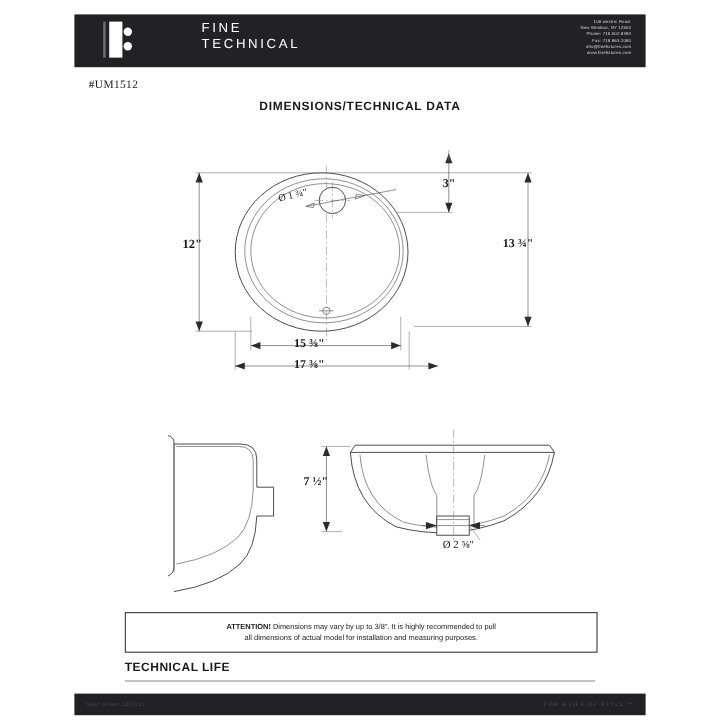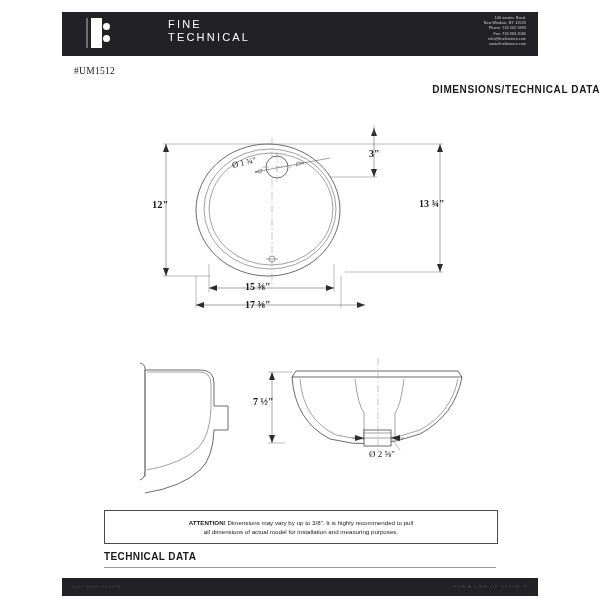--- a/index.html
+++ b/index.html
@@ -27,21 +27,21 @@
   .logo-text span{display:block;}
   .contact{
     position:absolute;right:12px;top:4px;width:110px;text-align:right;
     color:#d8d8d8;font-size:3.6px;line-height:5.2px;letter-spacing:.15px;
   }
   .contact span{display:block;white-space:nowrap;}
 
   
   .model-no{position:absolute;left:74px;top:66px;font-size:9.5px;font-weight:normal;
     font-family:"Liberation Serif", serif;letter-spacing:.3px;}
-  .doc-title{position:absolute;left:0;top:84px;width:600px;text-align:right;
+  .doc-title{position:absolute;left:0;top:84px;width:600px;text-align:center;
     font-size:10px;font-weight:bold;letter-spacing:.6px;}
 
   
   .draw{position:absolute;left:0;top:0;width:600px;height:600px;pointer-events:none;}
 
   
   .dim{position:absolute;font-family:"Liberation Serif", serif;font-size:9.5px;
     color:#1a1a1a;white-space:nowrap;}
   .dim-12{left:152px;top:199px;font-size:10.5px;font-weight:bold;}
   .dim-1375{left:419px;top:198px;font-size:10px;font-weight:bold;}
@@ -209,21 +209,21 @@
   <div class="dim dim-75">7 ½"</div>
   <div class="dim dim-258">Ø  2 ⅝"</div>
 
   <div class="attn-box">
     <div class="attn-text">
       <b>ATTENTION!</b><span> Dimensions may vary by up to 3/8". It is highly recommended to pull</span><br>
       <span>all dimensions of actual model for installation and measuring purposes.</span>
     </div>
   </div>
 
-  <div class="td-title">TECHNICAL DATA</div>
+  <div class="td-title">TECHNICAL LIFE</div>
   <div class="td-rule"></div>
 
   <div class="footer-bar">
     <div class="footer-left">Spec Sheet 12/2015</div>
     <div class="footer-right">FOR A LIFE OF STYLE ™</div>
   </div>
 
 </div>
 
 </body></html>

